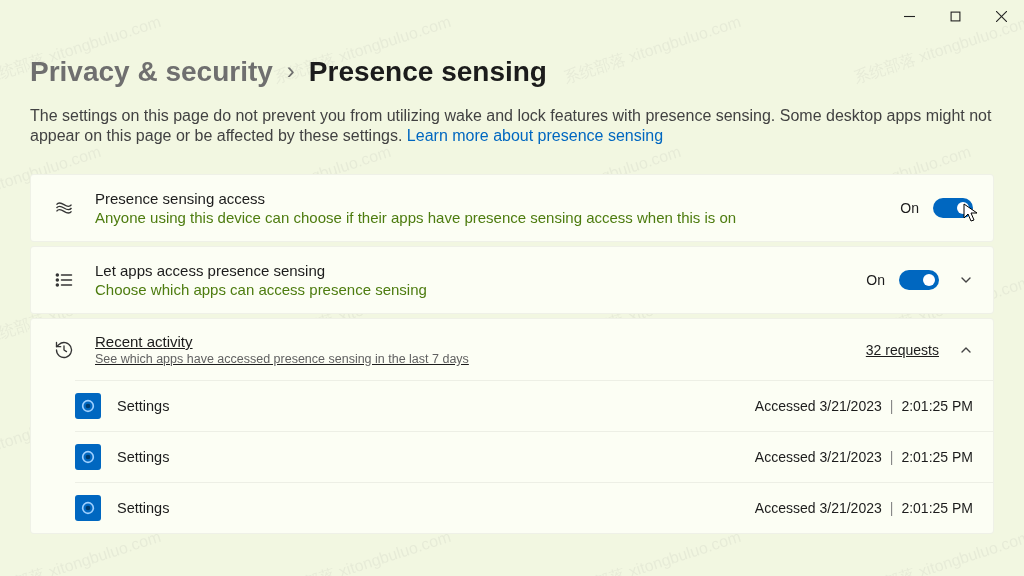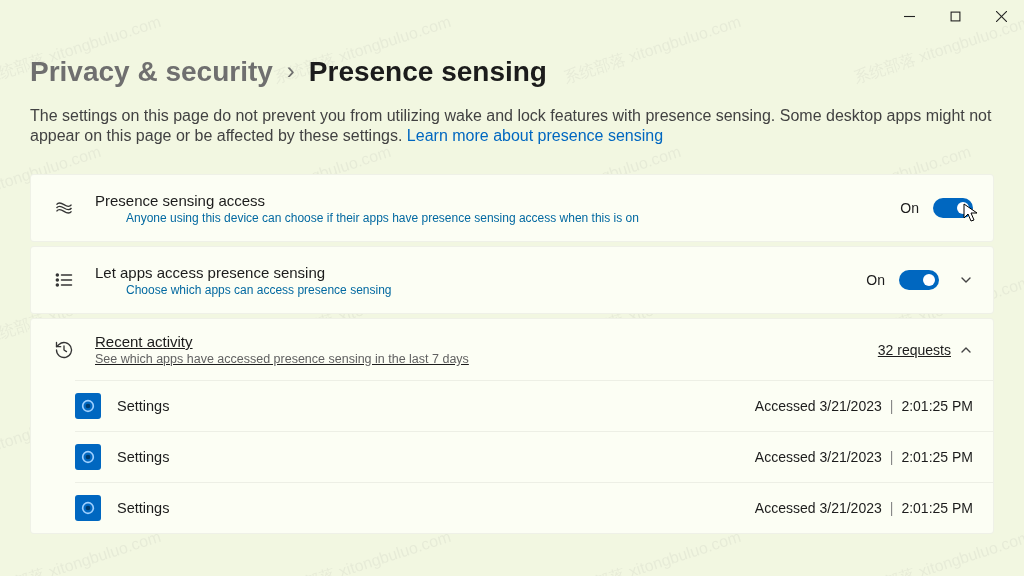--- a/index.html
+++ b/index.html
@@ -67,21 +67,21 @@
     padding: 14px 20px;
     margin-bottom: 4px;
     min-height: 68px;
   }
   .card .icon-slot {
     width: 26px; display: flex; align-items: center; justify-content: center;
     margin-right: 18px; color: #353535;
   }
   .card .text-slot { flex: 1; }
   .card .text-slot .title { font-size: 15px; color: #1c1c1c; }
-  .card .text-slot .subtitle { font-size: 12px; color: #0369a1; margin-top: 2px; margin-left: 31px; }
+  .card .text-slot .subtitle { font-size: 15px; color: #4d7c0f; margin-top: 2px; }
   .card .controls { display: flex; align-items: center; gap: 14px; }
   .state-label { font-size: 14px; color: #1c1c1c; }
 
   .toggle {
     width: 40px; height: 20px; border-radius: 10px;
     background: #0067c0; position: relative;
   }
   .toggle::after {
     content: ""; position: absolute; width: 12px; height: 12px;
     background: #fff; border-radius: 50%; top: 4px; right: 4px;
@@ -111,21 +111,21 @@
   .activity-header {
     display: flex; align-items: center; padding: 14px 20px; text-decoration: underline;
   }
   .activity-header .icon-slot {
     width: 26px; display: flex; align-items: center; justify-content: center;
     margin-right: 18px; color: #353535;
   }
   .activity-header .text-slot { flex: 1; }
   .activity-header .text-slot .title { font-size: 15px; }
   .activity-header .text-slot .subtitle { font-size: 12.5px; color: #616161; margin-top: 2px;}
-  .activity-header .controls { display: flex; align-items: center; gap: 2px; }
+  .activity-header .controls { display: flex; align-items: center; gap: 14px; }
 
   .activity-list { margin-left: 44px; }
   .activity-row {
     display: flex; align-items: center;
     padding: 12px 20px 12px 0;
     border-top: 1px solid rgba(0,0,0,0.06);
   }
   .activity-row .app-icon {
     width: 26px; height: 26px; border-radius: 3px;
     background: #0067c0; display: flex; align-items: center; justify-content: center;

